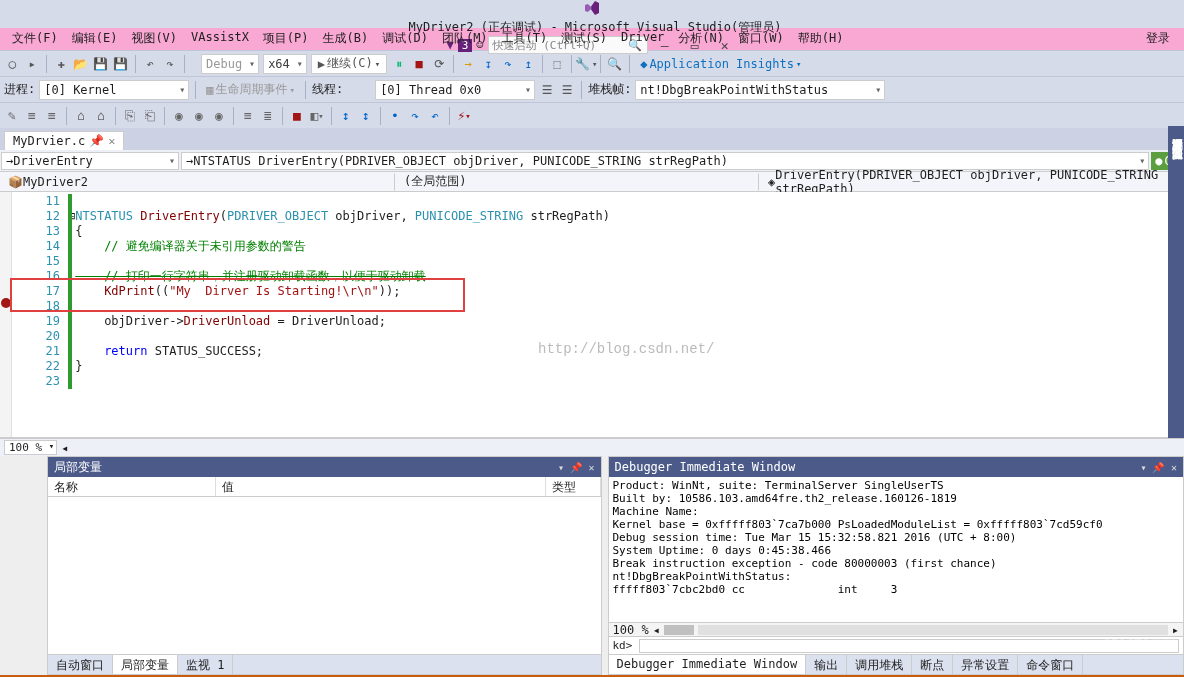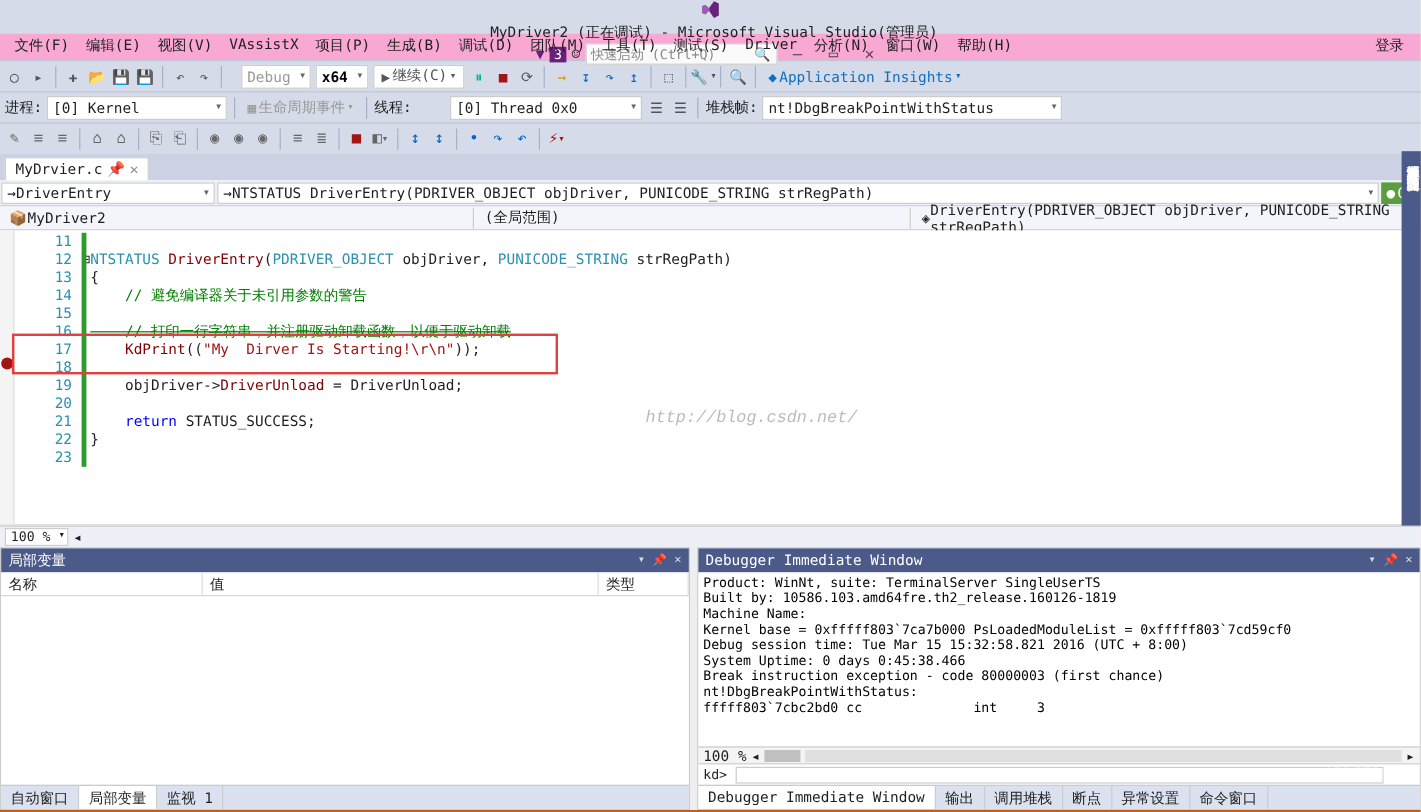--- a/index.html
+++ b/index.html
@@ -44,21 +44,21 @@
 .codelines{ flex:1; font-family:Consolas,monospace; font-size:12px; line-height:15px; padding-top:2px; position:relative;}
 .cl{ white-space:pre; }
 .greenbar{ position:absolute; left:0; width:4px; background:#2e9b2e; }
 .redbox{ position:absolute; border:2px solid #e04040; }
 .kw{color:#0000ff;} .type{color:#2b91af;} .fn{color:#800000;} .cm{color:#008000;} .str{color:#a31515;}
 .zoom { height:18px; background:#eef0f7; border-top:1px solid #ccc; display:flex; align-items:center; padding:0 4px; gap:4px;}
 .zoom .dd3{border:1px solid #ccc; background:#fff; padding:0 14px 0 4px; height:15px; font-size:11px; position:relative;}
 .zoom .dd3::after{content:"▾"; position:absolute; right:2px; font-size:9px;}
 .panels { display:flex; height:219px; }
 .panel { background:#eef0f7; border:1px solid #ccc; display:flex; flex-direction:column;}
-.panel.left{ width:575px; }
+.panel.left{ width:575px;margin-left:47px; }
 .panel.right{ flex:1; margin-left:6px;}
 .phead { height:20px; background:#4b5a88; color:#fff; display:flex; align-items:center; padding:0 6px; justify-content:space-between;}
 .phead .ic{display:flex; gap:6px; color:#ddd; font-size:10px;}
 .cols { height:20px; background:#fff; border-bottom:1px solid #ccc; display:flex; }
 .cols div{ padding:2px 6px; border-right:1px solid #ddd;}
 .cols div:nth-child(1){width:168px;} .cols div:nth-child(2){width:330px;} .cols div:nth-child(3){flex:1;}
 .pbody{ flex:1; background:#fff; overflow:hidden;}
 .term{ font-family:Consolas,monospace; font-size:11px; line-height:13px; color:#000; padding:2px 4px; white-space:pre;}
 .ptabs{ height:20px; background:#dbe1ef; display:flex; border-top:1px solid #ccc;}
 .ptabs .pt{ padding:2px 8px; border-right:1px solid #ccc;}
@@ -123,21 +123,21 @@
   <span class="tbtn sic">📂</span>
   <span class="tbtn sic">💾</span>
   <span class="tbtn sic">💾</span>
   <span class="sep"></span>
   <span class="tbtn sic">↶</span>
   <span class="tbtn sic">↷</span>
   <span class="sep"></span>
   <div class="dd" style="color:#999;margin-left:10px;">
       <span>Debug</span>
     </div>
-  <div class="dd" style="color:#000000;font-weight:bold;">
+  <div class="dd" style="color:#404040;">
       <span>x64</span>
     </div>
   <div class="tbtn db drop">
       <span class="gr">▶</span> 
       <span>继续(C)</span>
     </div>
   <span class="tbtn sic" style="color:#0b7;">⏸</span>
   <span class="tbtn sic" style="color:#a31515;">■</span>
   <span class="tbtn sic">⟳</span>
   <span class="sep"></span>
@@ -258,21 +258,21 @@
     <div class="cl"> <span>{</span></div>
     <div class="cl"> <span class="cm">    // 避免编译器关于未引用参数的警告</span></div>
     <div class="cl"> </div>
     <div class="cl"> <span class="cm" style="text-decoration:line-through;">    // 打印一行字符串，并注册驱动卸载函数，以便于驱动卸载</span></div>
     <div class="cl"> <span>    </span><span class="fn">KdPrint</span><span>((</span><span class="str">"My  Dirver Is Starting!\r\n"</span><span>));</span></div>
     <div class="cl"> </div>
     <div class="cl"> <span>    objDriver-&gt;</span><span class="fn">DriverUnload</span><span> = DriverUnload;</span></div>
     <div class="cl"> </div>
     <div class="cl"> <span>    </span><span class="kw">return</span><span> STATUS_SUCCESS;</span></div>
     <div class="cl"> <span>}</span></div>
-    <div class="wm" style="top:150px; left:470px;font-style:italic;">http://blog.csdn.net/</div>
+    <div class="wm" style="top:150px; left:470px;">http://blog.csdn.net/</div>
   </div>
 </div>
 <div class="zoom">
   <div class="dd3"><span>100 %</span></div>
   <span>◂</span>
 </div>
 
 <div class="panels">
   <div class="panel left">
     <div class="phead">

